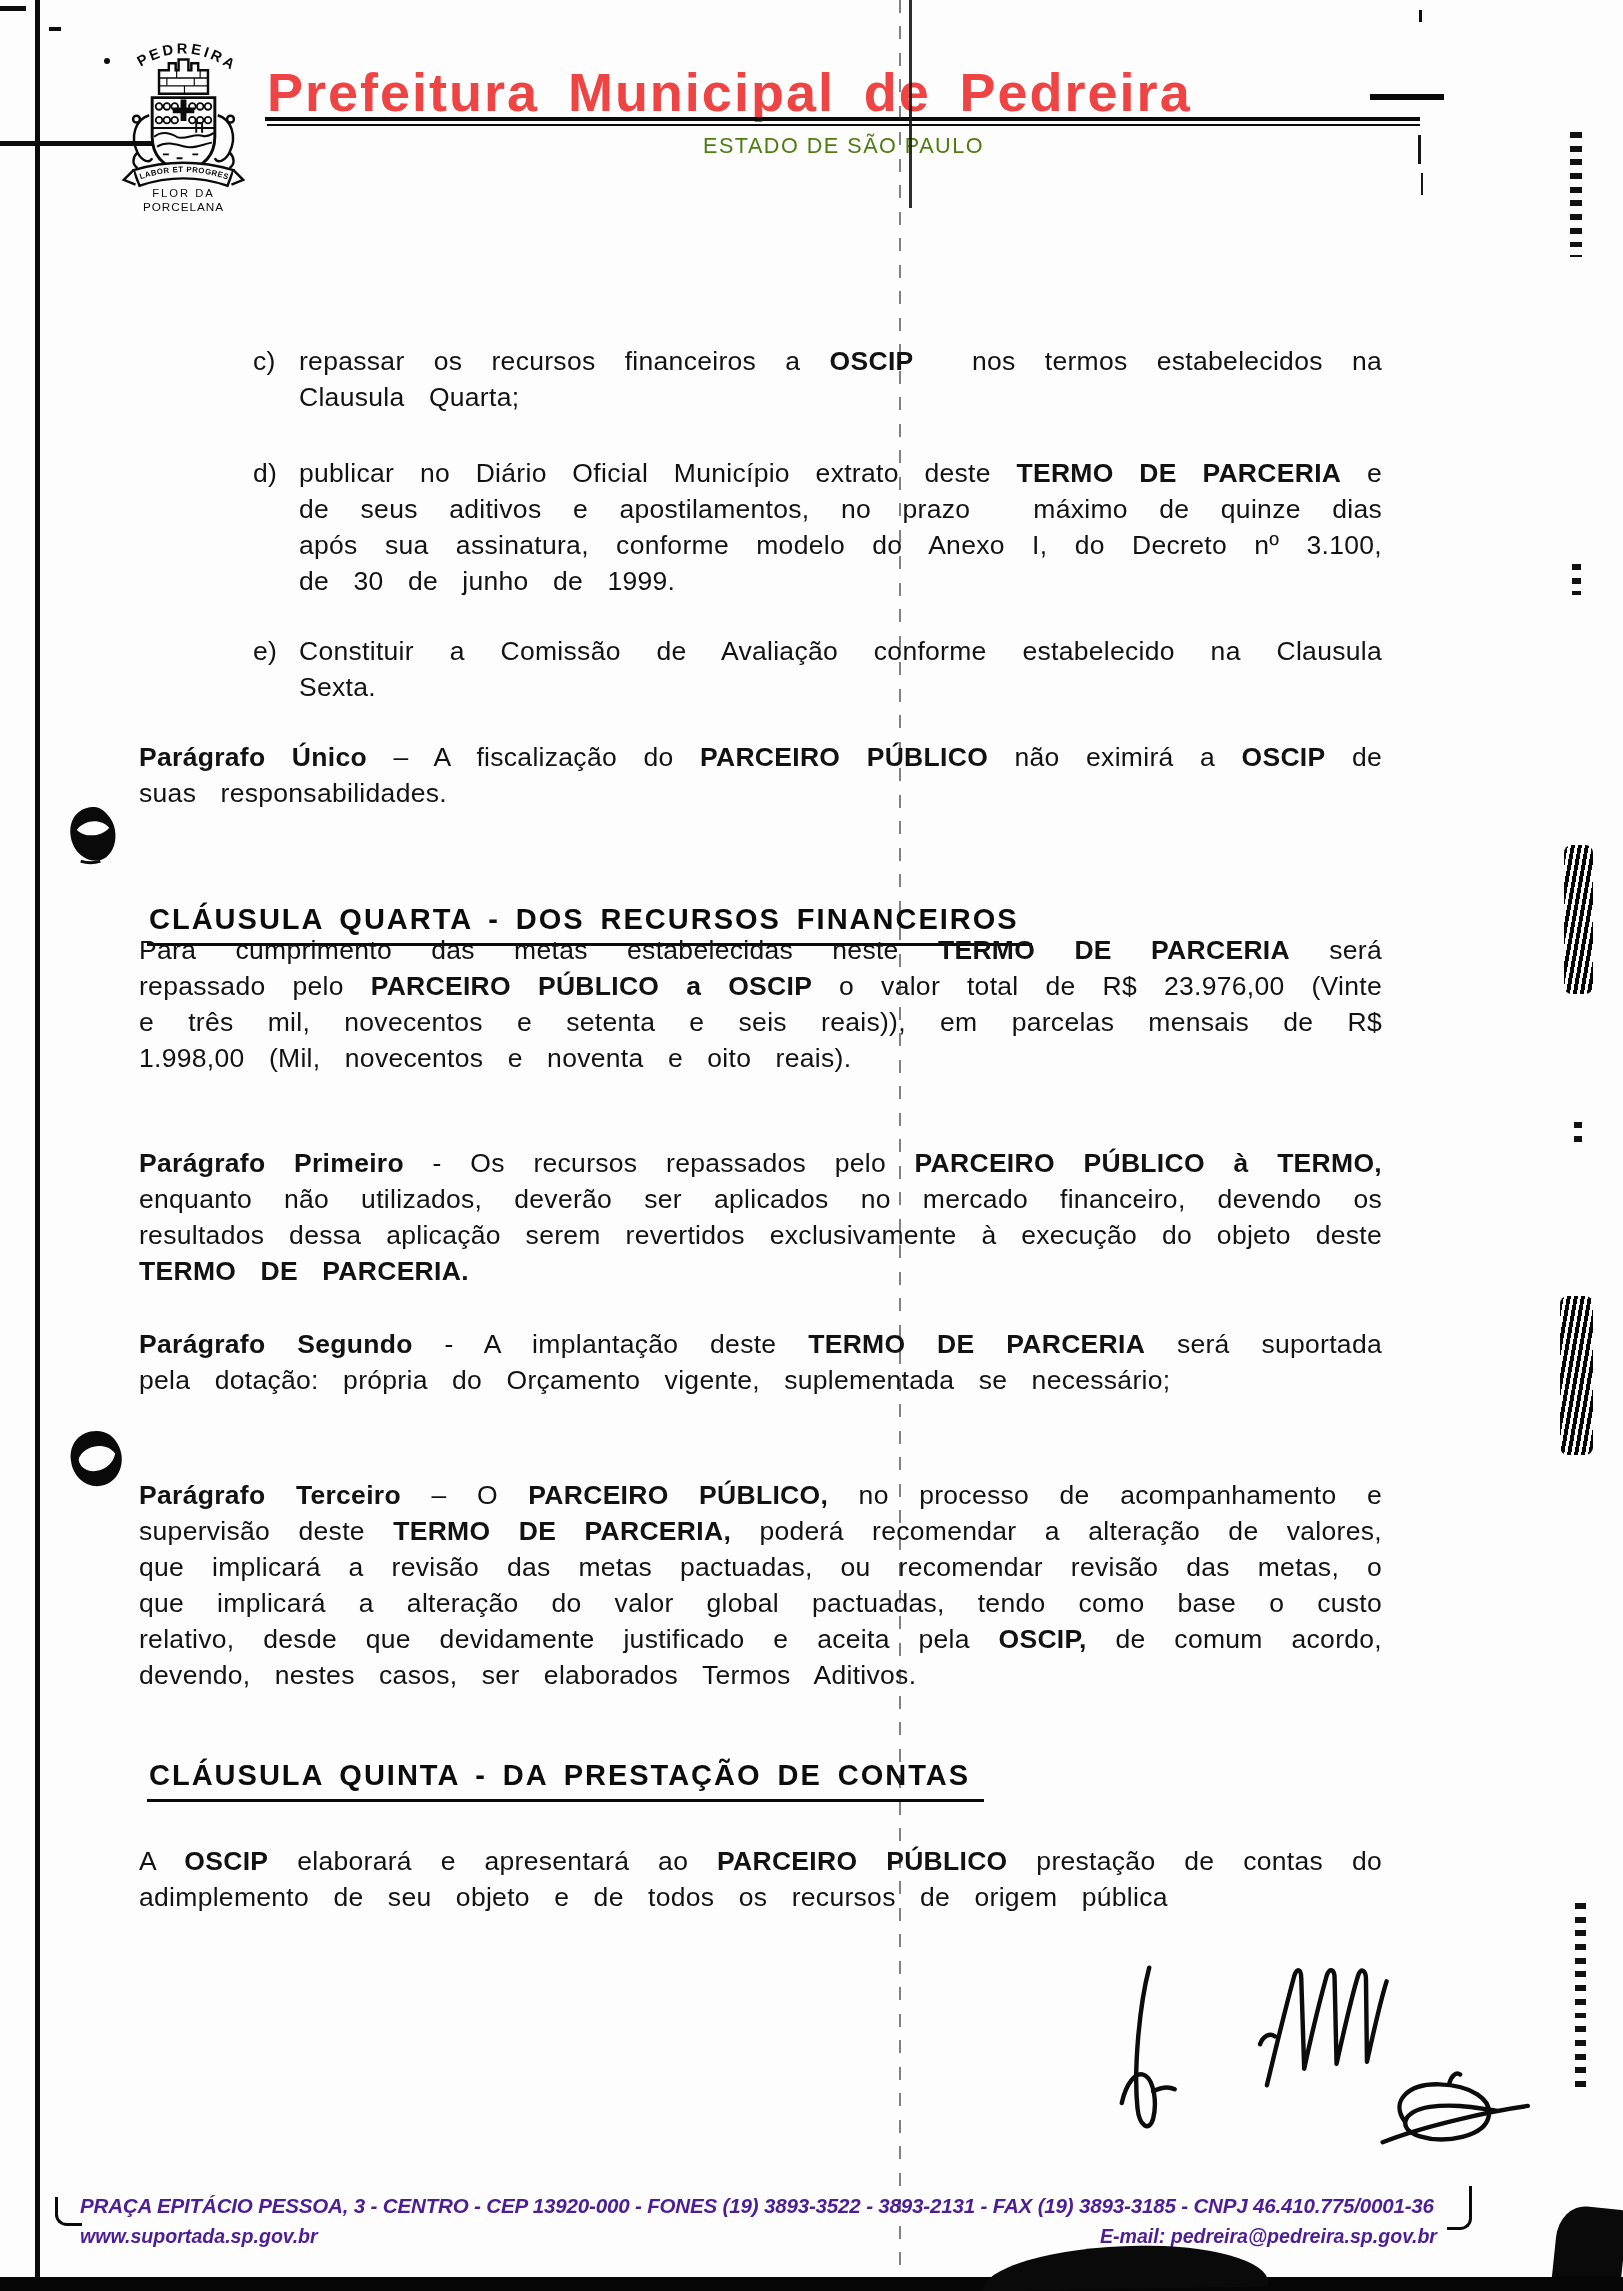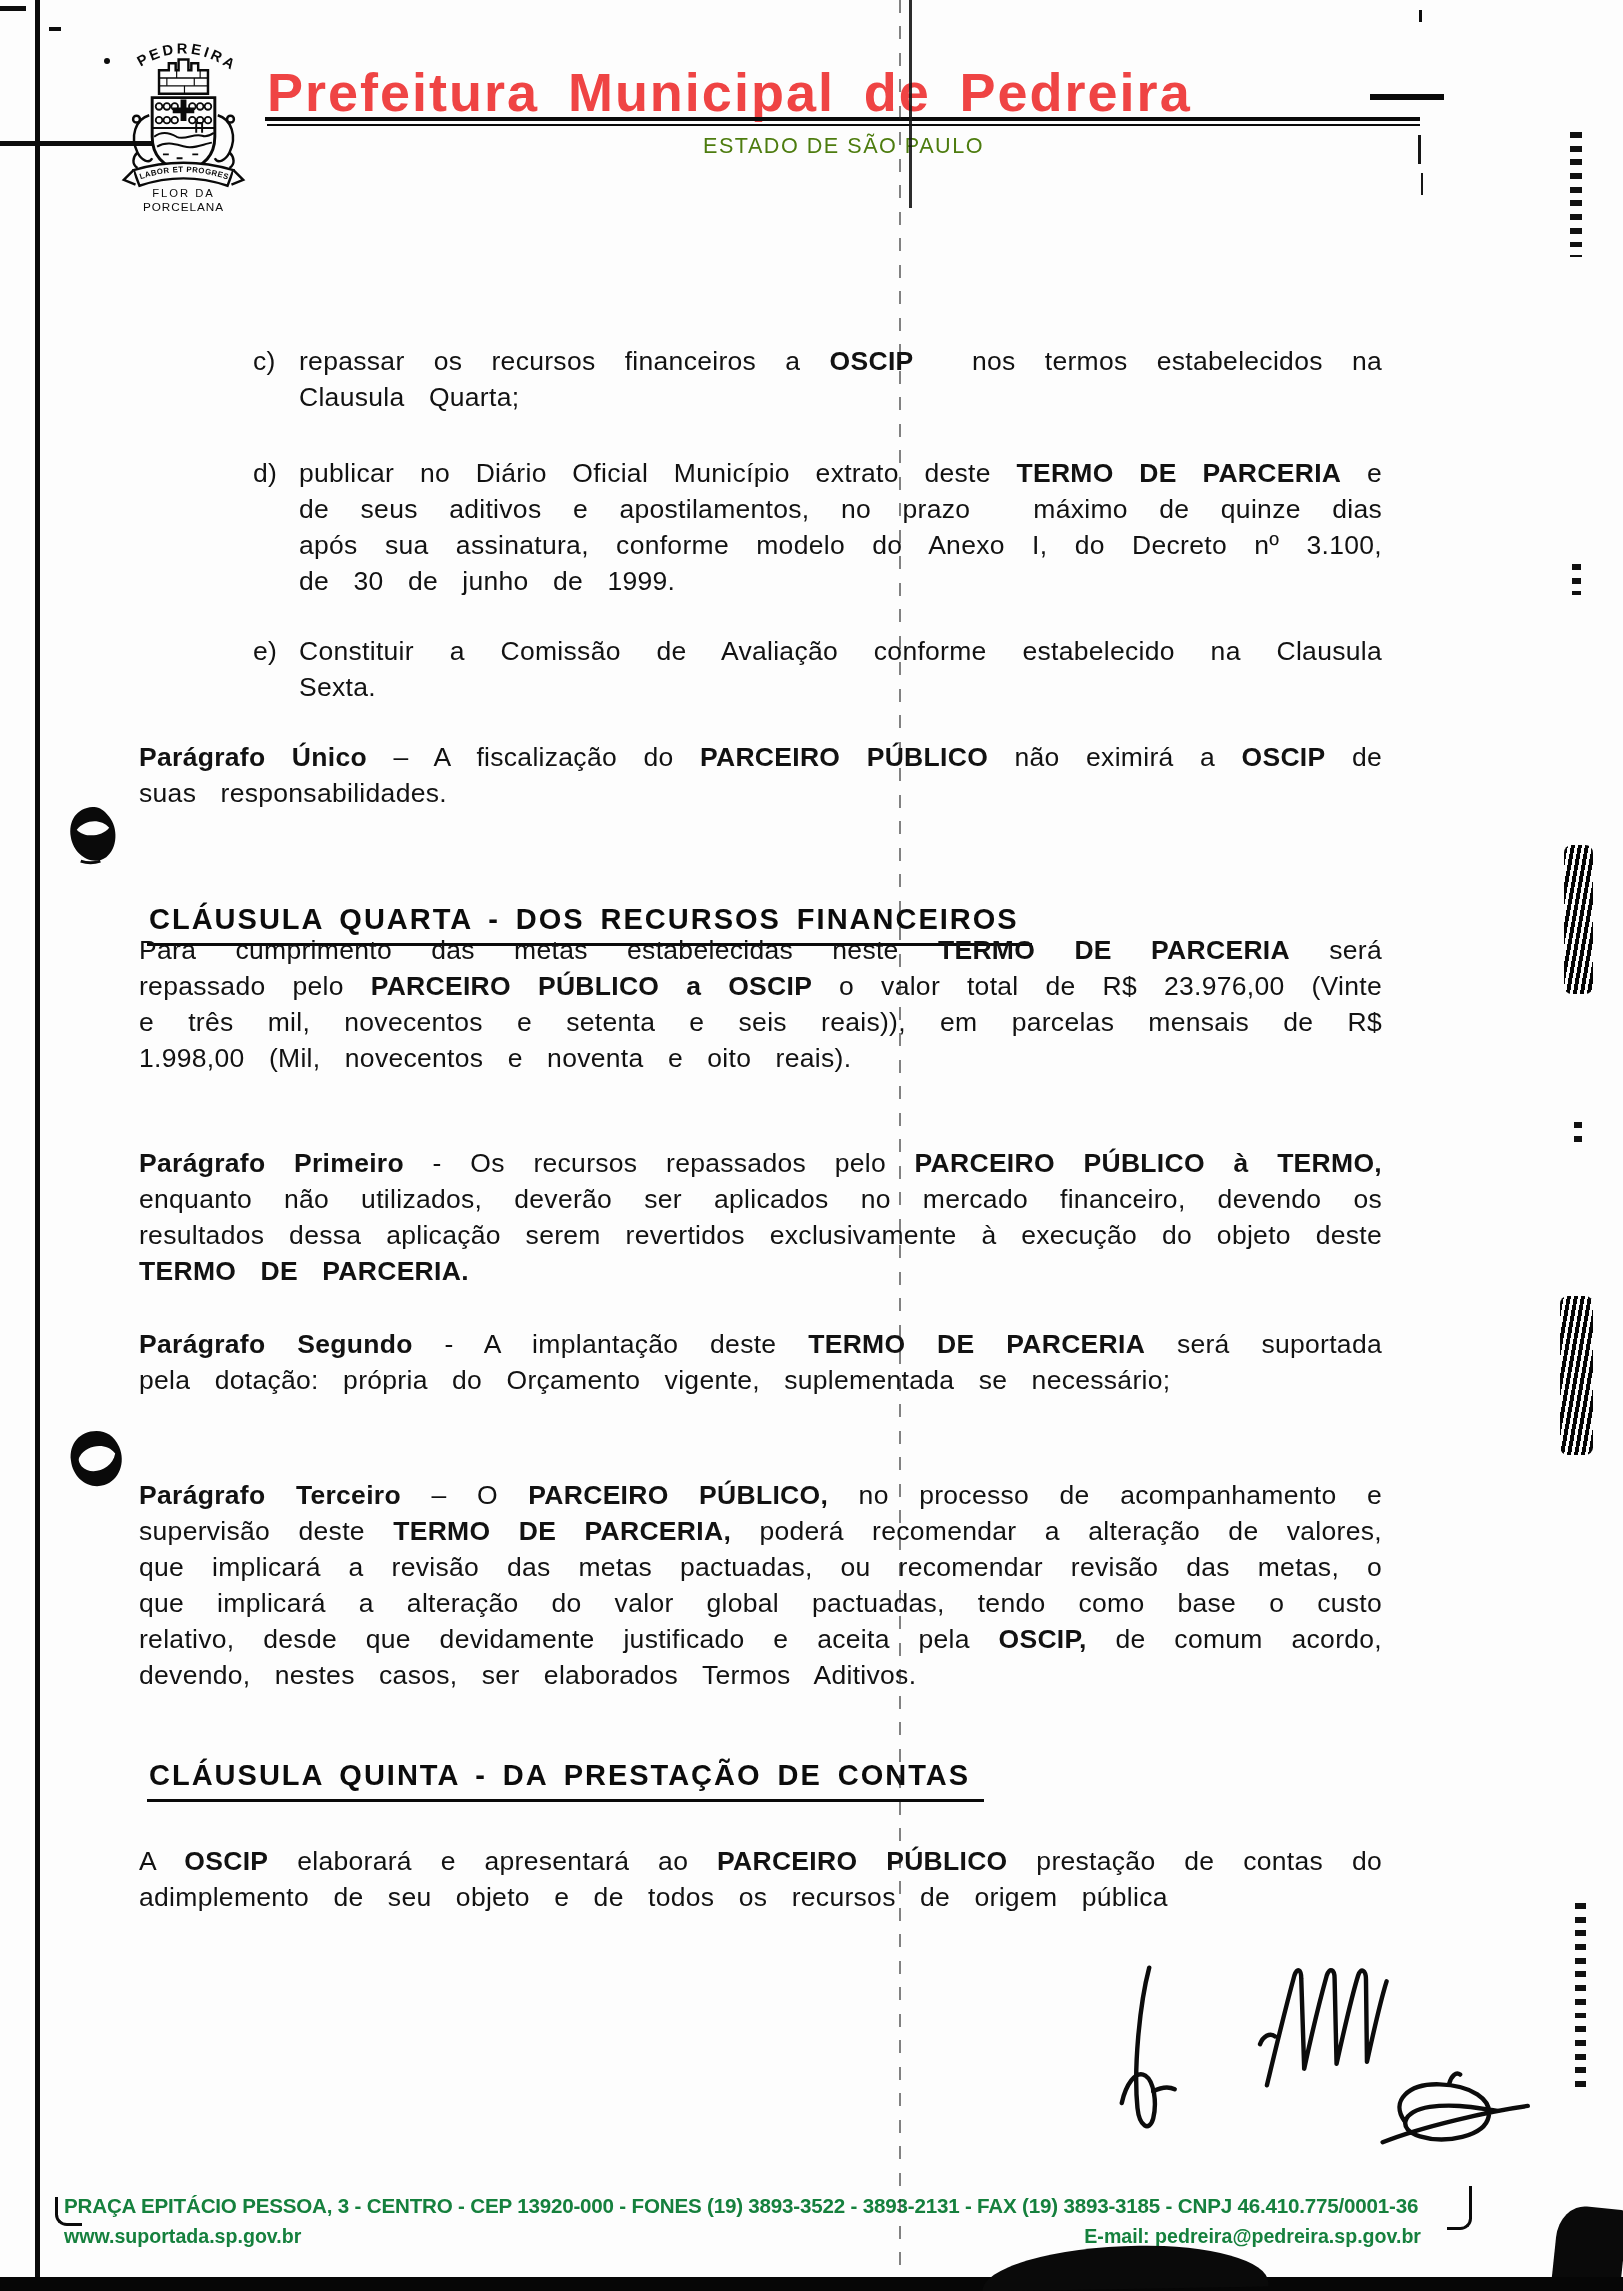--- a/index.html
+++ b/index.html
@@ -47,21 +47,21 @@
   .li{left:139px;width:1243px;padding-left:160px;box-sizing:border-box;}
   .li-label{position:absolute;left:114px;top:0;}
   .clause-heading{
     left:147px;z-index:2;font-size:29px;font-weight:bold;letter-spacing:2px;word-spacing:5.9px;
     color:#0c0c0c;border-bottom:3.9px solid #0a0a0a;padding:0 13.7px 6.9px 2px;white-space:nowrap;
   }
   b{font-weight:bold;}
   
   .signatures{left:1059px;top:1946px;width:510px;height:211px;z-index:2;}
   
-  .footer{left:64px;top:2194px;width:1357px;z-index:2;color:#15803d;}
+  .footer{left:80px;top:2194px;width:1357px;z-index:2;color:#4c1d95;font-style:italic;}
   .footer-line1{font-size:20.6px;font-weight:bold;letter-spacing:-0.2px;white-space:nowrap;}
   .footer-line2{display:flex;justify-content:space-between;margin-top:6.9px;font-size:19.6px;font-weight:bold;}
   .footer-corner-left{left:55px;top:2197px;width:23.5px;height:25.5px;z-index:2;
     border-left:3.9px solid #0a0a0a;border-bottom:3.9px solid #0a0a0a;border-radius:0 0 0 11.8px;}
   .footer-corner-right{left:1447px;top:2186px;width:21.6px;height:41px;z-index:2;
     border-right:3.9px solid #0a0a0a;border-bottom:3.9px solid #0a0a0a;border-radius:0 0 11.8px 0;}
 </style>
 </head>
 <body>
 

